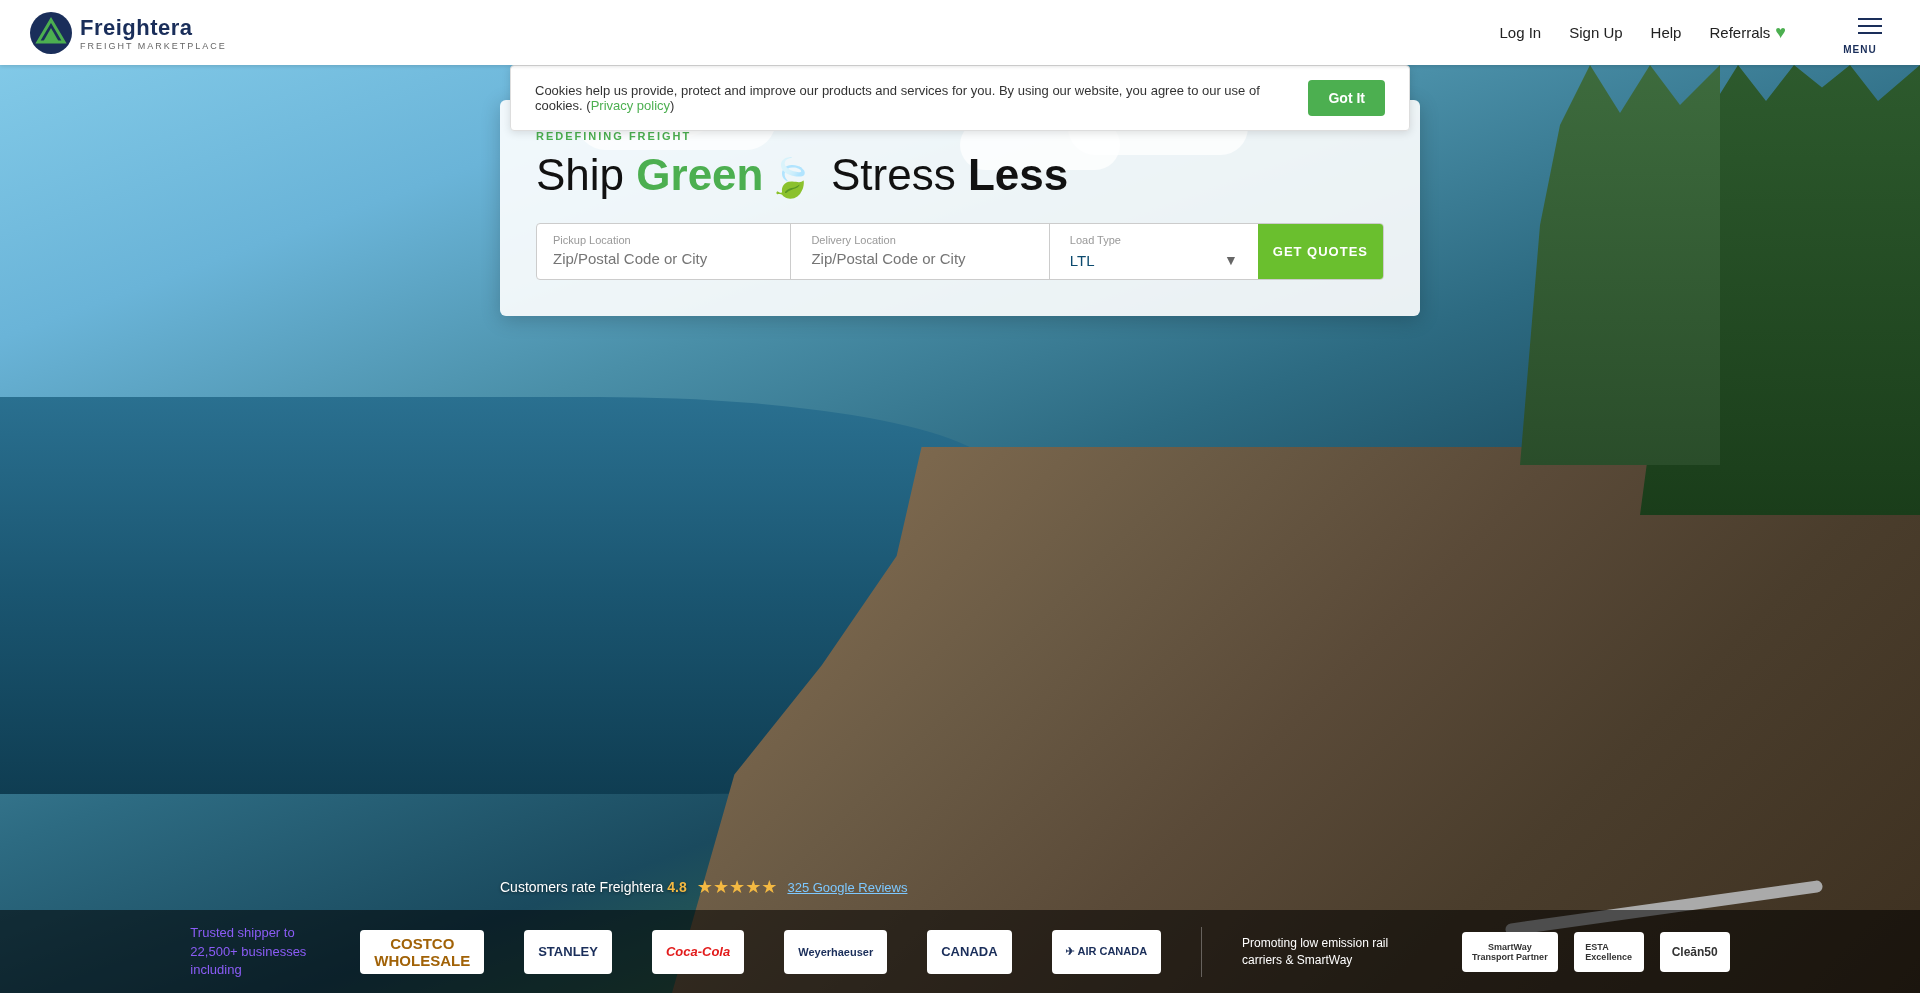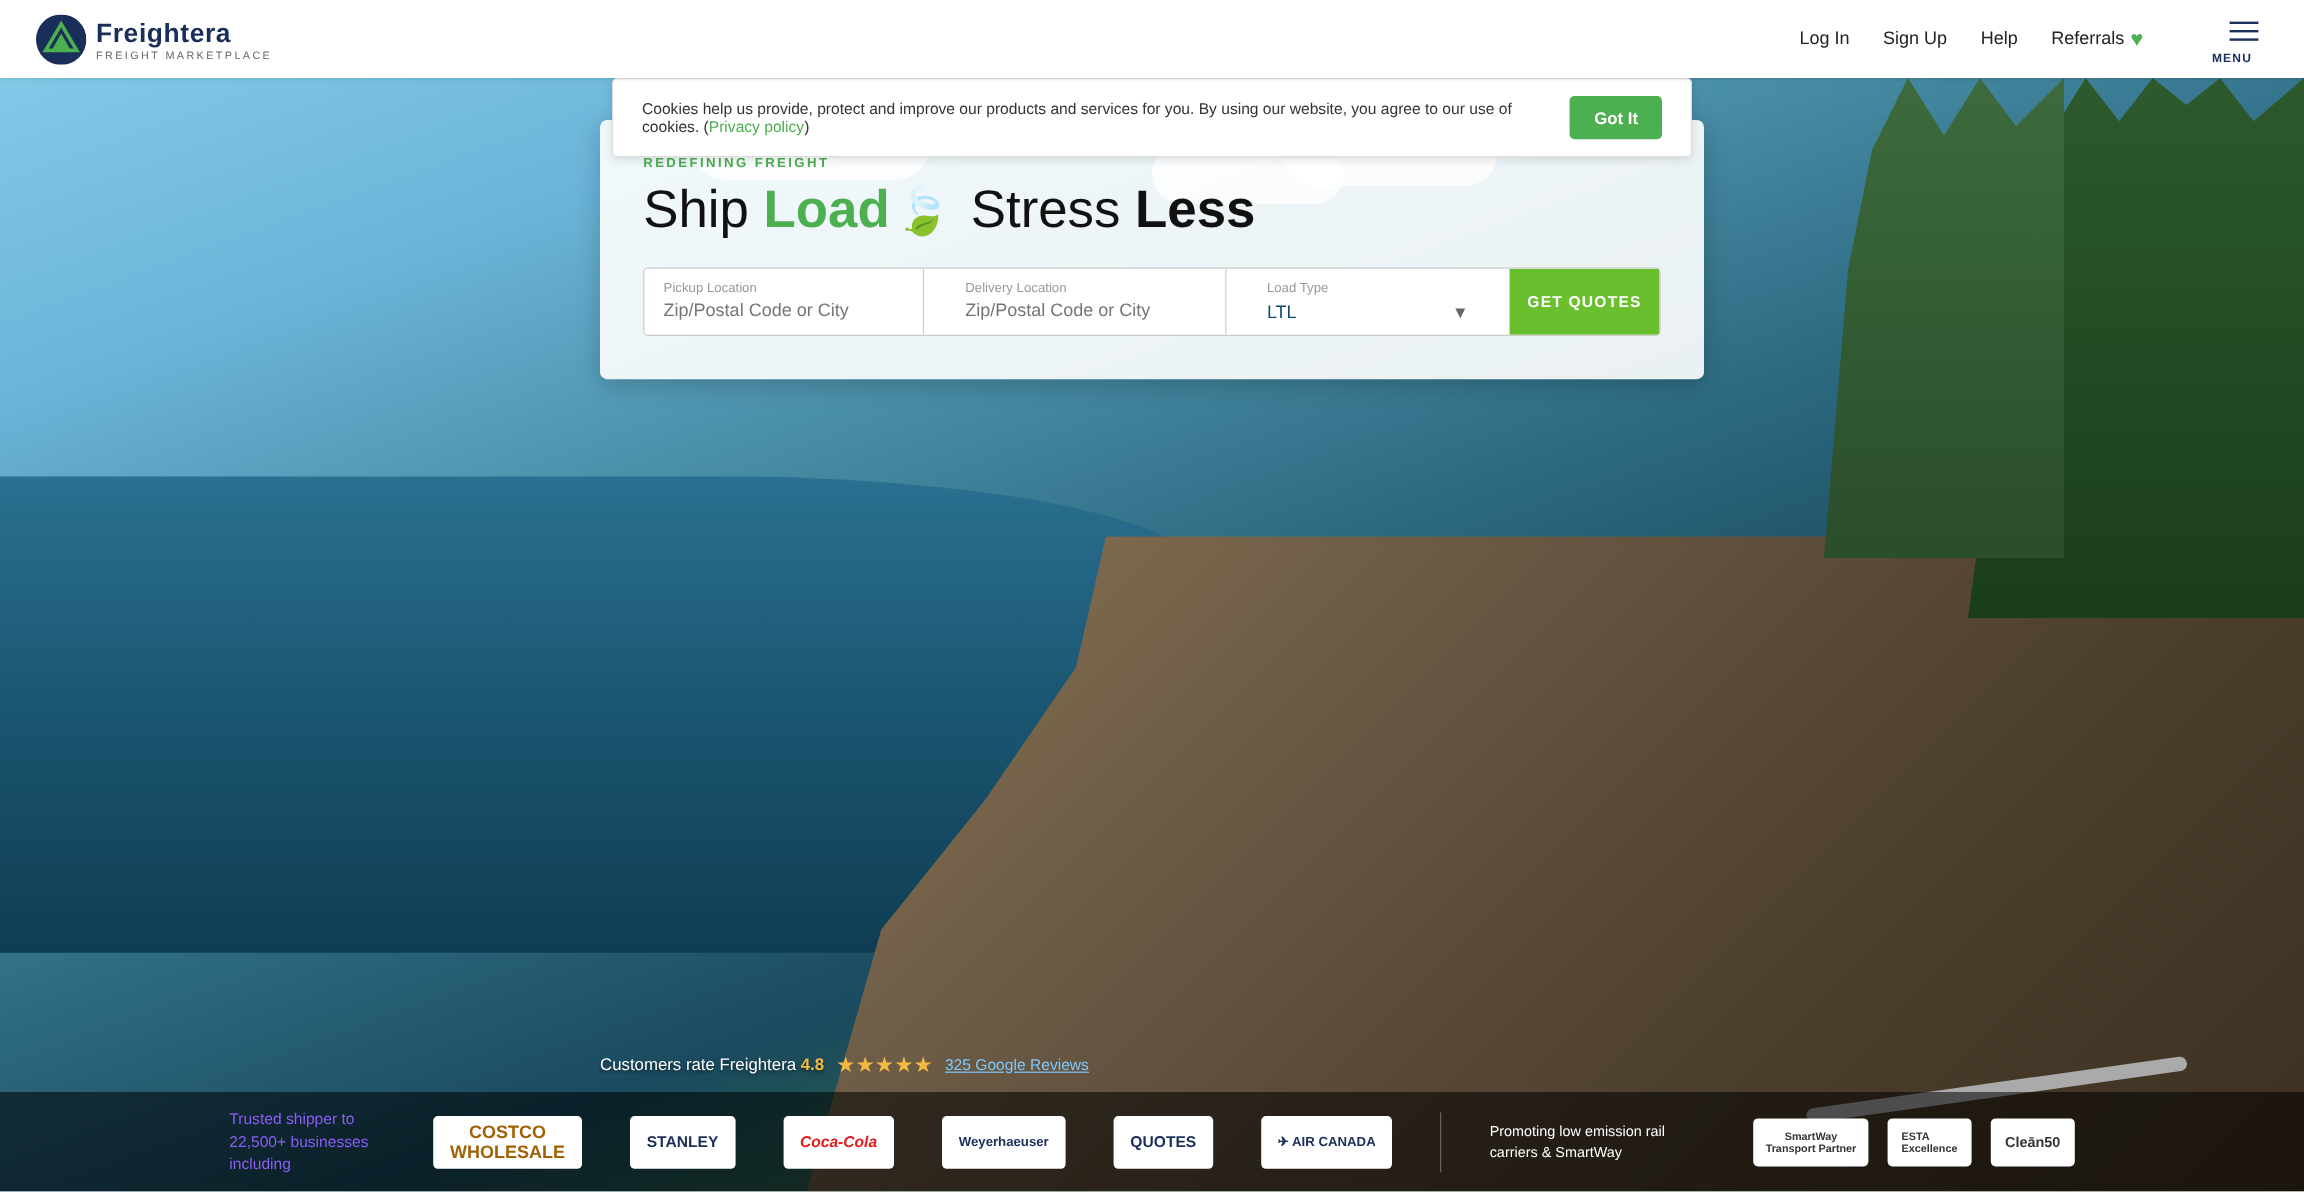--- a/index.html
+++ b/index.html
@@ -271,21 +271,21 @@
       color: #111;
       margin-bottom: 22px;
       line-height: 1.15;
     }
     .hero-headline .green { color: #4caf50; font-weight: 700; }
     .hero-headline .bold { font-weight: 700; }
     .leaf-icon { font-size: 38px; color: #4caf50; vertical-align: middle; margin: 0 4px; }
 
     .quote-form {
       display: flex;
-      gap: 18px;
+      gap: 4px;
       border: 1px solid #ccc;
       border-radius: 4px;
       overflow: hidden;
       background: #fff;
     }
     .form-field {
       flex: 1;
       padding: 10px 16px;
       border-right: 1px solid #ccc;
       display: flex;
@@ -490,21 +490,21 @@
   <div class="hero-forest-right"></div>
   <div class="hero-forest-right2"></div>
   <div class="cloud cloud1"></div>
   <div class="cloud cloud2"></div>
   <div class="cloud cloud3"></div>
   <div class="hero-road"></div>
 
   <div class="form-card">
     <div class="redefining">REDEFINING FREIGHT</div>
     <h1 class="hero-headline">
-      <span>Ship </span><span class="green">Load</span><span class="leaf-icon">🍃</span><span> Stress </span><span class="bold">Less</span>
+      <span>Ship </span><span class="green">Green</span><span class="leaf-icon">🍃</span><span> Stress </span><span class="bold">Less</span>
     </h1>
 
     <div class="quote-form">
       <div class="form-field">
         <span class="field-label">Pickup Location</span>
         <input class="field-input" type="text" placeholder="Zip/Postal Code or City" style="">
       </div>
       <div class="form-field">
         <span class="field-label">Delivery Location</span>
         <input class="field-input" type="text" placeholder="Zip/Postal Code or City" style="">
@@ -539,21 +539,21 @@
     <div class="logo-pill">
       <span class="logo-pill-text">STANLEY</span>
     </div>
     <div class="logo-pill logo-pill-coke">
       <span class="logo-pill-text" style="color:#e21b1b;font-style:italic;">Coca-Cola</span>
     </div>
     <div class="logo-pill">
       <span class="logo-pill-text" style="font-size:11px;">Weyerhaeuser</span>
     </div>
     <div class="logo-pill">
-      <span class="logo-pill-text">QUOTES</span>
+      <span class="logo-pill-text">CANADA</span>
     </div>
     <div class="logo-pill">
       <span class="logo-pill-text" style="font-size:11px;">✈ AIR CANADA</span>
     </div>
 
     <div class="divider-vert"></div>
 
     <span class="promoting-text">Promoting low emission rail carriers &amp; SmartWay</span>
 
     <div class="partner-logos">

